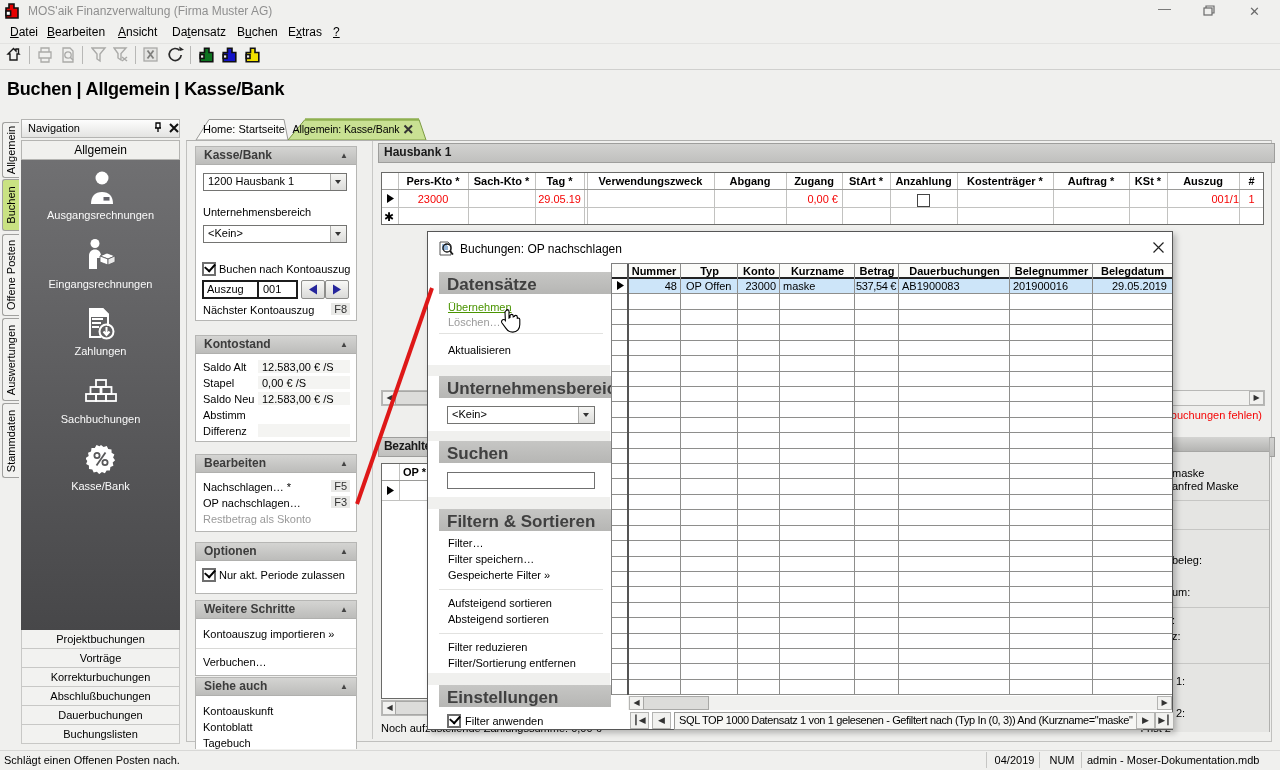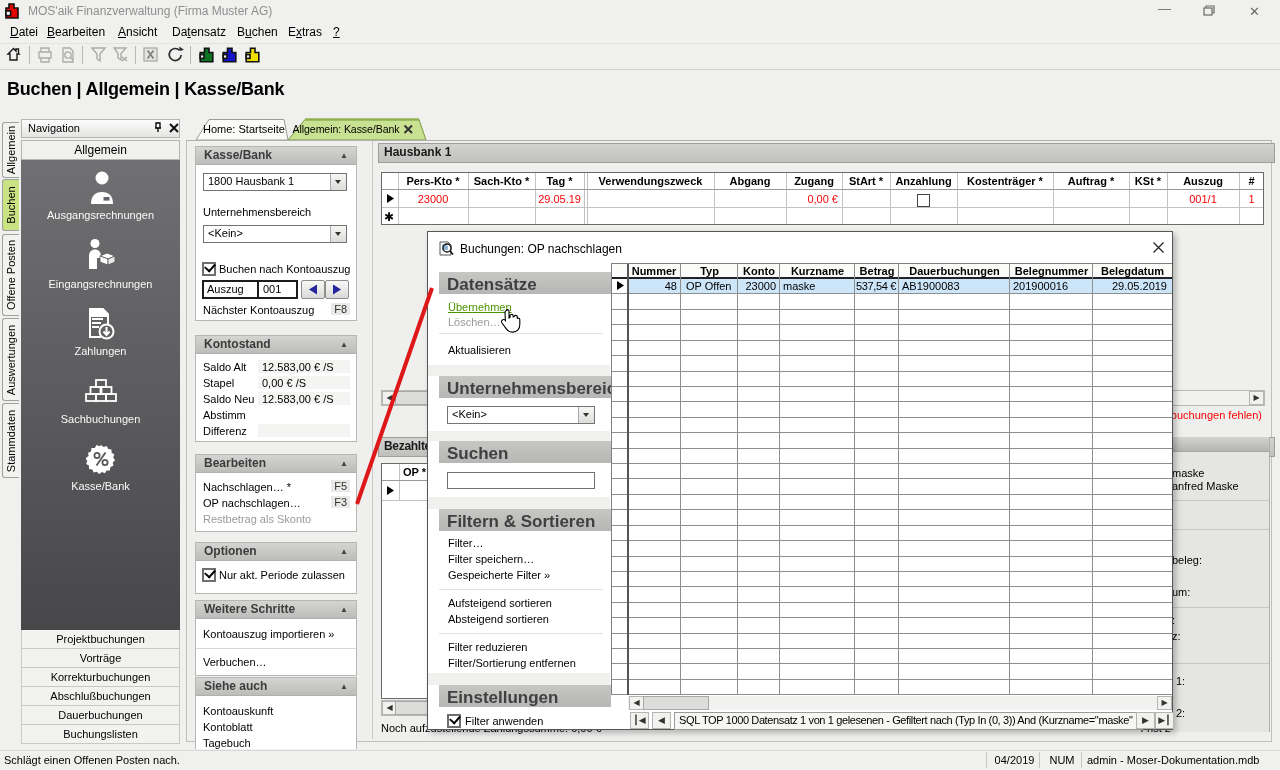--- a/index.html
+++ b/index.html
@@ -250,21 +250,21 @@
     </div>
 </div>
 
 <div class="abs" id="pageborder"></div>
 <div class="abs" id="vsplit"></div>
 <div id="midpanel">
 
  <div class="abs box" style="top:146px;height:173px">
   <div class="bhead">Kasse/Bank<span class="up">▲</span></div>
   <div class="combo" style="left:7px;top:26px;width:142px">
-        <span class="txt">1800 Hausbank 1</span>
+        <span class="txt">1200 Hausbank 1</span>
         <span class="btn"></span>
       </div>
   <div class="abs" style="left:7px;top:59px">Unternehmensbereich</div>
   <div class="combo" style="left:7px;top:78px;width:142px">
         <span class="txt">&lt;Kein&gt;</span>
         <span class="btn"></span>
       </div>
   <div class="cb cb2 checked" style="left:6px;top:115px"></div>
   <div class="abs" style="left:23px;top:116px">Buchen nach Kontoauszug</div>
   <div class="abs" style="left:6px;top:133px;width:92px;height:15px;border:2px solid #1c1c1c;background:#fff">
@@ -367,21 +367,21 @@
   <div class="abs hh" style="left:857px;width:25px">#</div>
 
   <div class="abs" style="left:0;top:34px;width:881px;height:1px;background:#c2c2c0"></div>
   <svg class="abs" style="left:4px;top:21px" width="8" height="9">
         <path d="M1 0l7 4.5L1 9z" fill="#000"></path>
       </svg>
   <div class="abs red" style="left:16px;top:20px;width:70px;text-align:center">23000</div>
   <div class="abs red" style="left:153px;top:20px;width:46px;text-align:right">29.05.19</div>
   <div class="abs red" style="left:404px;top:20px;width:52px;text-align:right">0,00 €</div>
   <div class="cb" style="left:535px;top:21px"></div>
-  <div class="abs red" style="left:785px;top:20px;width:72px;text-align:center">001/1</div>
+  <div class="abs red" style="left:785px;top:20px;width:72px;text-align:right">001/1</div>
   <div class="abs red" style="left:857px;top:20px;width:25px;text-align:center">1</div>
   <div class="abs" style="left:2px;top:37px;font-size:12px">✱</div>
  </div>
 
  <div class="abs sbar" style="left:381px;top:390px;width:882px;height:14px">
   <div class="sbtn" style="left:0;top:0;width:13px;height:12px;line-height:12px;font-size:8px">◀</div>
   <div class="sthumb" style="left:13px;top:0;width:250px;height:12px"></div>
   <div class="sbtn" style="right:0;top:0;width:13px;height:12px;line-height:12px;font-size:8px">▶</div>
  </div>
  <div class="abs red" style="left:762px;top:409px;width:500px;text-align:right">(2 Kontoauszugsbuchungen fehlen)</div>

